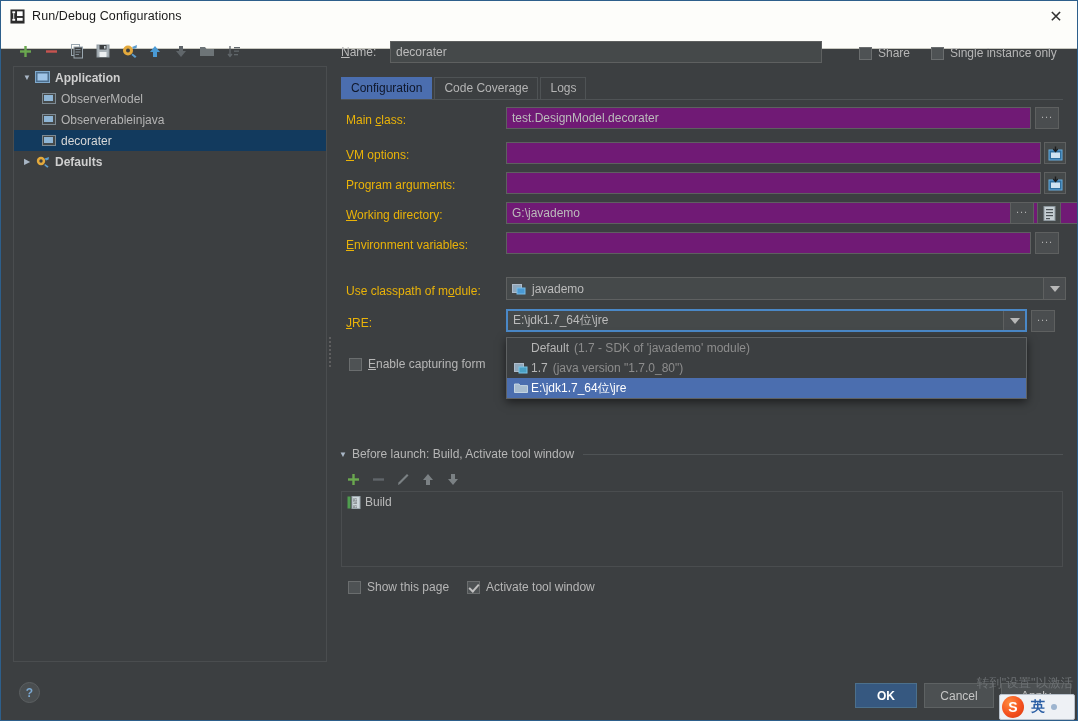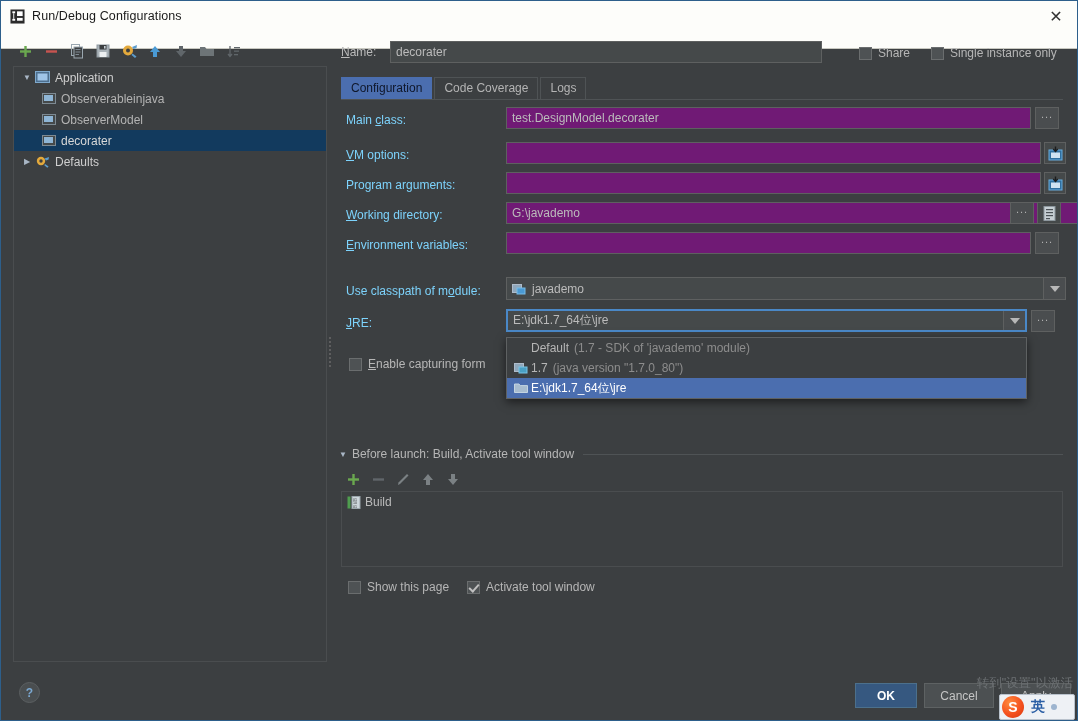--- a/index.html
+++ b/index.html
@@ -76,21 +76,21 @@
   .tree-node.selected { background: #123a5e; }
   .tree-node .arrow {
     width: 14px; text-align: center; font-size: 8px; color: #a9b7c6;
     flex: 0 0 14px;
   }
   .tree-node .nicon {
     width: 17px; height: 15px; margin-right: 4px; flex: 0 0 17px;
     display: flex; align-items: center; justify-content: center;
   }
   .tree-node .nlabel { font-size: 12px; color: #b3b3b3; }
-  .tree-node.bold .nlabel { font-weight: normal; color: #cfcfcf; }
+  .tree-node.bold .nlabel { font-weight: bold; color: #cfcfcf; }
   .tree-node.child { padding-left: 26px; }
   .tree-node.selected .nlabel { color: #d8d8d8; }
 
   .splitter {
     position: absolute; left: 326px; top: 330px;
     width: 6px; height: 42px;
     display: flex; flex-direction: column; align-items: center; justify-content: center;
   }
   .splitter i { display:block; width:2px;height:2px;background:#6a6a6a;margin:1px 0;border-radius:1px;}
 
@@ -149,21 +149,21 @@
     margin-right: 2px;
     cursor: pointer;
     white-space: nowrap;
   }
   .tab.active { background: #4b6eaf; color: #0f172a; border-color: #4b6eaf; }
 
   .form-panel { position: absolute; left: 340px; top: 100px; width: 722px; height: 340px; }
 
   .f-label {
     position: absolute;
-    font-size: 12px; color: #7dd3fc;
+    font-size: 12px; color: #eab308;
     white-space: nowrap;
   }
   .f-field {
     position: absolute;
     height: 22px;
     background: #701a75;
     border: 1px solid #5e6060;
     box-sizing: border-box;
     color: #bbbbbb;
     font-size: 12px;
@@ -408,31 +408,31 @@
       <span class="nlabel">Application</span>
     </div>
 
     <div class="tree-node child">
       <span class="nicon">
         <svg width="14" height="12" viewBox="0 0 14 12">
           <rect x="0.5" y="0.5" width="13" height="10" fill="#45494a" stroke="#7d8a93"></rect>
           <rect x="2" y="2" width="9" height="6" fill="#8fb6d6"></rect>
         </svg>
       </span>
-      <span class="nlabel">Observerableinjava</span>
+      <span class="nlabel">ObserverModel</span>
     </div>
 
     <div class="tree-node child">
       <span class="nicon">
         <svg width="14" height="12" viewBox="0 0 14 12">
           <rect x="0.5" y="0.5" width="13" height="10" fill="#45494a" stroke="#7d8a93"></rect>
           <rect x="2" y="2" width="9" height="6" fill="#8fb6d6"></rect>
         </svg>
       </span>
-      <span class="nlabel">ObserverModel</span>
+      <span class="nlabel">Observerableinjava</span>
     </div>
 
     <div class="tree-node child selected">
       <span class="nicon">
         <svg width="14" height="12" viewBox="0 0 14 12">
           <rect x="0.5" y="0.5" width="13" height="10" fill="#45494a" stroke="#7d8a93"></rect>
           <rect x="2" y="2" width="9" height="6" fill="#8fb6d6"></rect>
         </svg>
       </span>
       <span class="nlabel">decorater</span>

